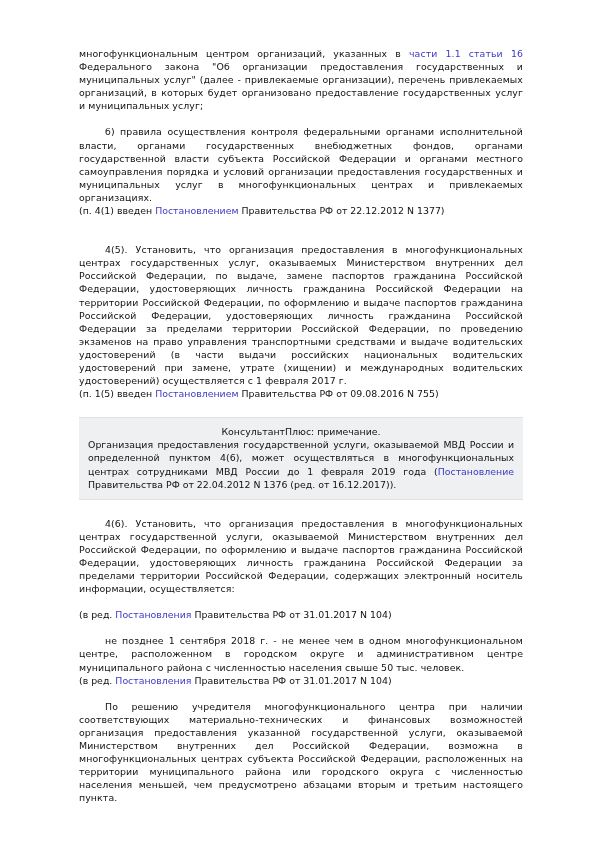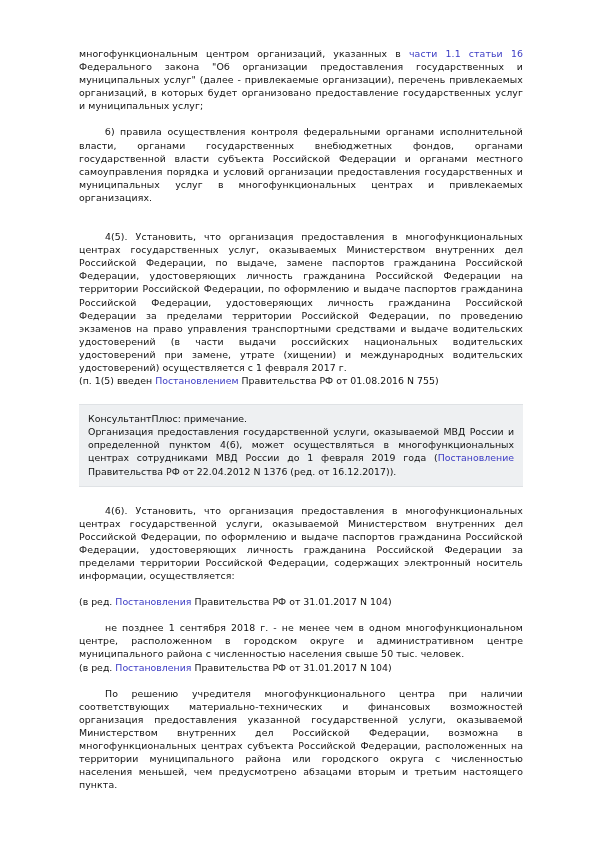--- a/index.html
+++ b/index.html
@@ -62,44 +62,45 @@
     width: 444px;
   }
   .note-box p {
     margin: 0;
     font-size: 9.4px;
     line-height: 13.1px;
     color: #111111;
     text-align: justify;
   }
   .note-box p.note-head {
-    text-align: left;
+    text-align: center;
   }
 </style>
 </head>
 <body>
 
 <div class="page">
   <div class="doc-body">
 
     <p class="para"><span>многофункциональным центром организаций, указанных в </span><span class="lnk">части 1.1 статьи 16</span><span> Федерального закона "Об организации предоставления государственных и муниципальных услуг" (далее - привлекаемые организации), перечень привлекаемых организаций, в которых будет организовано предоставление государственных услуг и муниципальных услуг;</span></p>
 
     <div class="gap-md"></div>
 
     <p class="para indent">б) правила осуществления контроля федеральными органами исполнительной власти, органами государственных внебюджетных фондов, органами государственной власти субъекта Российской Федерации и органами местного самоуправления порядка и условий организации предоставления государственных и муниципальных услуг в многофункциональных центрах и привлекаемых организациях.</p>
 
+    <p class="src"><span>(п. 4(1) введен </span><span class="lnk">Постановлением</span><span> Правительства РФ от 22.12.2012 N 1377)</span></p>
 
     <div class="gap-md"></div>
 
 
     <div class="gap-md"></div>
 
     <p class="para indent">4(5). Установить, что организация предоставления в многофункциональных центрах государственных услуг, оказываемых Министерством внутренних дел Российской Федерации, по выдаче, замене паспортов гражданина Российской Федерации, удостоверяющих личность гражданина Российской Федерации на территории Российской Федерации, по оформлению и выдаче паспортов гражданина Российской Федерации, удостоверяющих личность гражданина Российской Федерации за пределами территории Российской Федерации, по проведению экзаменов на право управления транспортными средствами и выдаче водительских удостоверений (в части выдачи российских национальных водительских удостоверений при замене, утрате (хищении) и международных водительских удостоверений) осуществляется с 1 февраля 2017 г.</p>
 
-    <p class="src"><span>(п. 1(5) введен </span><span class="lnk">Постановлением</span><span> Правительства РФ от 01.08.2016 N 755)</span></p>
+    <p class="src"><span>(п. 1(5) введен </span><span class="lnk">Постановлением</span><span> Правительства РФ от 09.08.2016 N 755)</span></p>
 
     <div class="gap-lg"></div>
 
     <div class="note-box">
       <p class="note-head">КонсультантПлюс: примечание.</p>
       <p><span>Организация предоставления государственной услуги, оказываемой МВД России и определенной пунктом 4(6), может осуществляться в многофункциональных центрах сотрудниками МВД России до 1 февраля 2019 года (</span><span class="lnk">Постановление</span><span> Правительства РФ от 22.04.2012 N 1376 (ред. от 16.12.2017)).</span></p>
     </div>
 
     <div class="gap-lg"></div>
 

